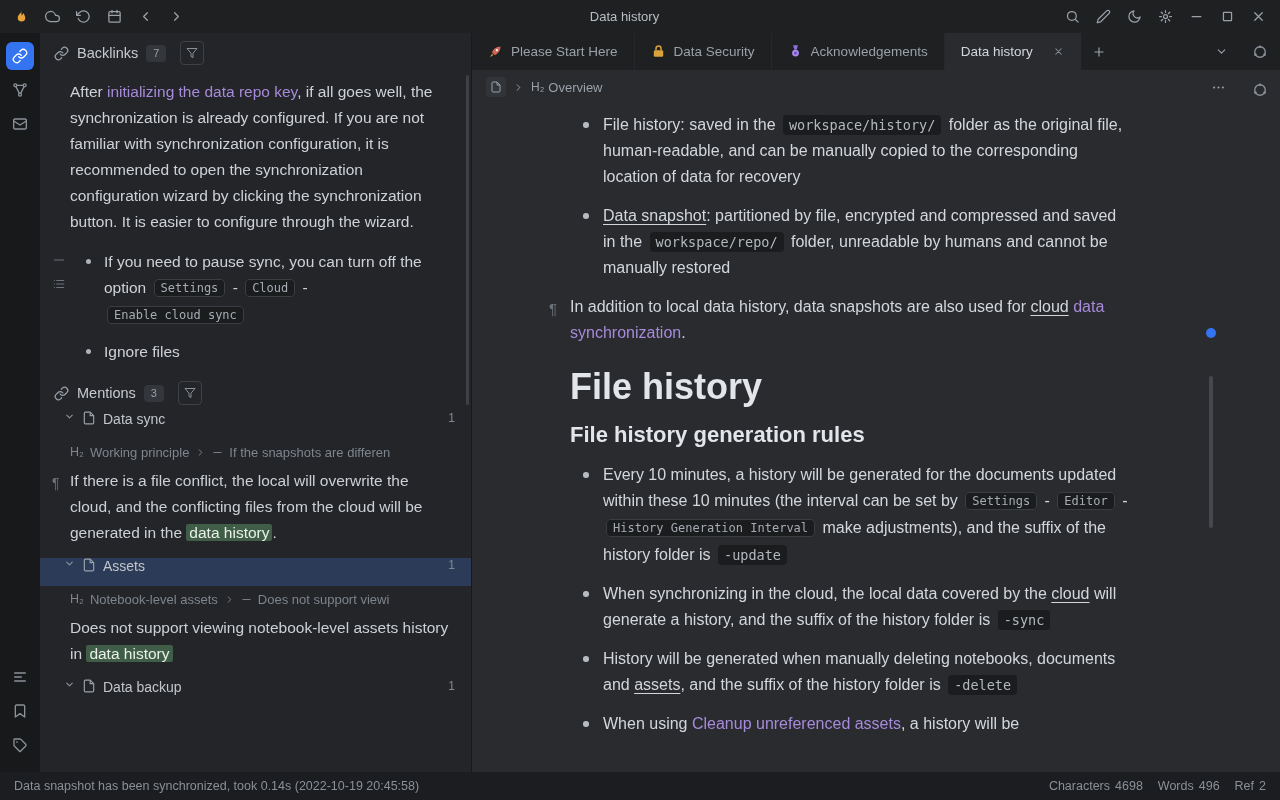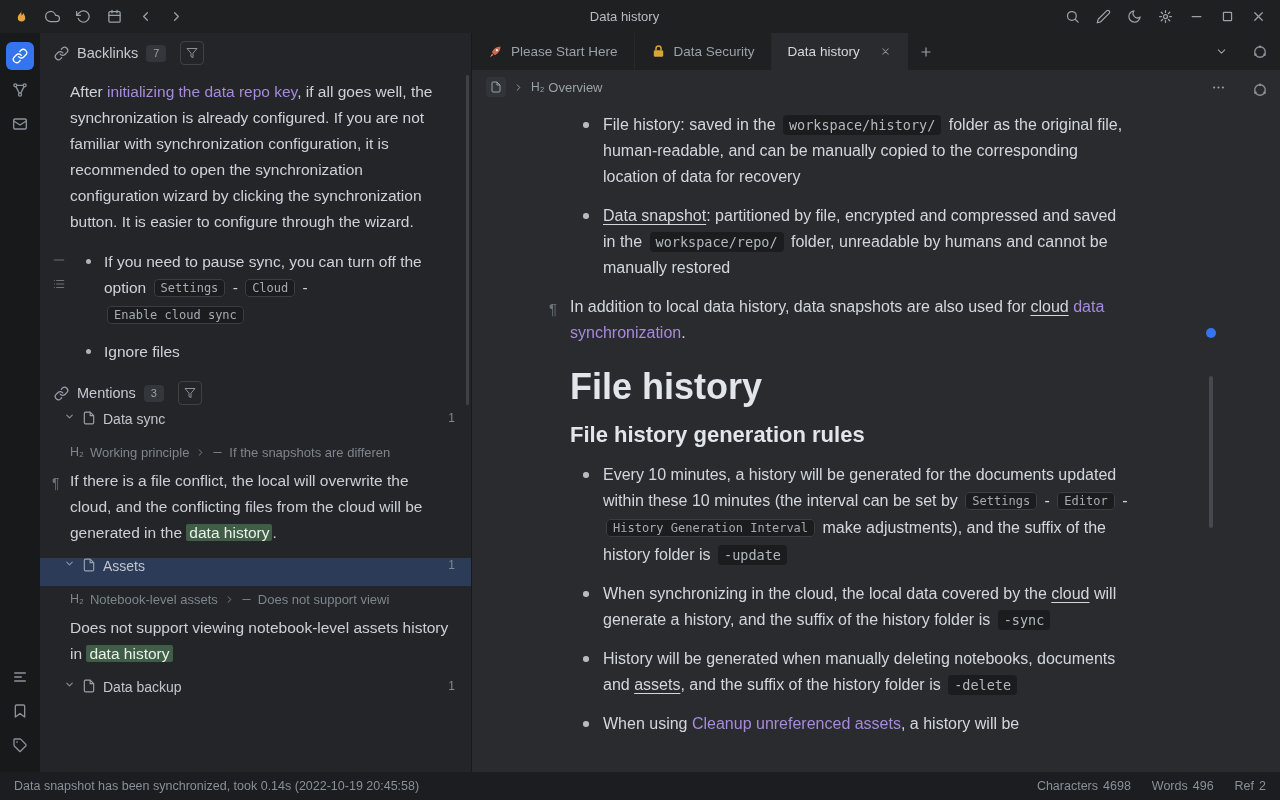--- a/index.html
+++ b/index.html
@@ -98,21 +98,21 @@
   .scroll-dot { position:absolute; right:24px; top:224px; width:10px; height:10px; border-radius:50%; background:#3574f0; }
   .scroll-thumb { position:absolute; right:27px; top:272px; width:4px; height:152px; background:#45484d; border-radius:2px; }
 
   
   .right-strip { width:40px; flex:0 0 auto; display:flex; flex-direction:column; background:#292b2f; }
   .rs-top { height:37px; background:#1e2022; display:grid; place-items:center; }
   .rs-body { padding-top:11px; display:flex; justify-content:center; }
   .rs-icon { color:#8a9199; } .rs-icon svg { width:18px; height:18px; }
 
   
-  .statusbar { height:28px; flex:0 0 auto; background:#1b1d20; display:flex; align-items:center; padding:0 14px; font-size:12.5px; color:#8a9098; gap:21px; }
+  .statusbar { height:28px; flex:0 0 auto; background:#1b1d20; display:flex; align-items:center; padding:0 14px; font-size:12.5px; color:#8a9098; gap:15px; }
   .sb-msg { white-space:nowrap; }
   .sb-spacer { flex:1; }
   .sb-item { display:flex; gap:5px; white-space:nowrap; }
 </style>
 </head>
 <body>
 
 <div class="window">
 
   <header class="titlebar">
@@ -378,20 +378,30 @@
         </div>
         <div class="tab">
           <span class="tab-icon">
             <svg viewBox="0 0 24 24">
                 <path d="M8 10V7a4 4 0 0 1 8 0v3" fill="none" stroke="#d9a33c" stroke-width="2.4"></path>
                 <rect x="4.5" y="10" width="15" height="10.5" rx="2" fill="#d9a33c"></rect>
               </svg>
           </span>
           <span class="tab-label">Data Security</span>
         </div>
+        <div class="tab">
+          <span class="tab-icon">
+            <svg viewBox="0 0 24 24">
+                <path fill="#8a6fd8" d="M8 2h8l-2.2 7h-3.6z"></path>
+                <circle cx="12" cy="14.5" r="5.5" fill="#a98ae8"></circle>
+                <circle cx="12" cy="14.5" r="2.4" fill="#6b4fc0"></circle>
+              </svg>
+          </span>
+          <span class="tab-label trunc">Acknowledgements</span>
+        </div>
         <div class="tab active">
           <span class="tab-label">Data history</span>
           <span class="tab-close">
             <svg viewBox="0 0 24 24" fill="none" stroke="currentColor" stroke-width="2.2" stroke-linecap="round">
                 <path d="M6 6l12 12M18 6 6 18"></path>
               </svg>
           </span>
         </div>
         <div class="tab-plus">
           <svg viewBox="0 0 24 24" fill="none" stroke="currentColor" stroke-width="2" stroke-linecap="round">

